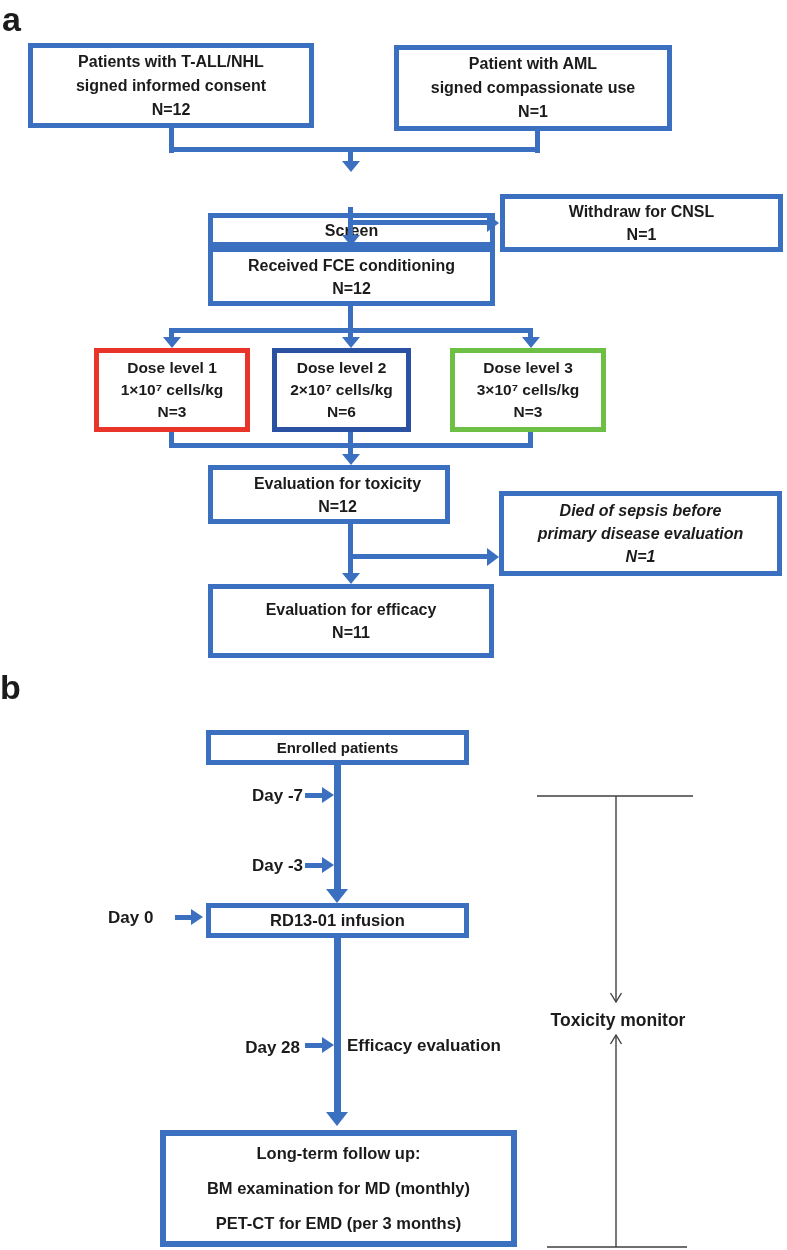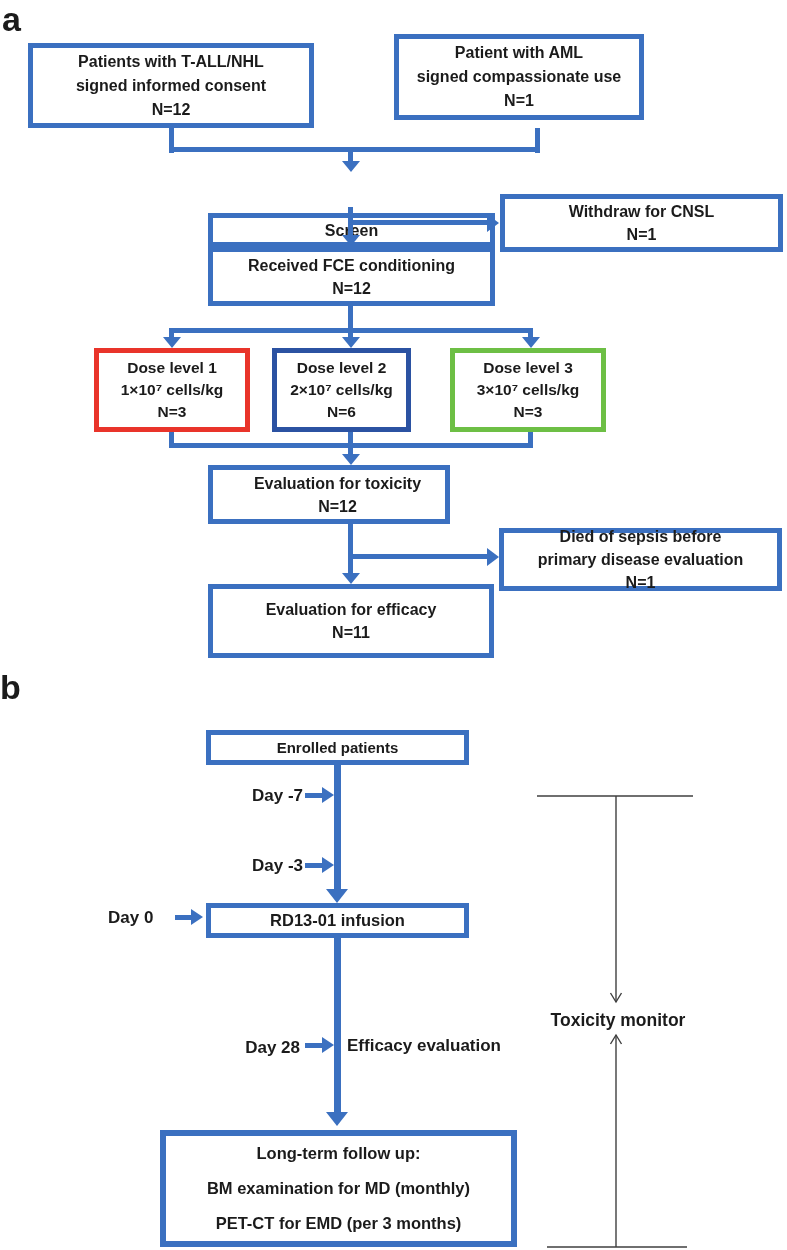--- a/index.html
+++ b/index.html
@@ -49,21 +49,21 @@
 <div class="canvas">
 
   <div class="abs panel-label" style="left:2px;top:2px;">a</div>
   <div class="abs panel-label" style="left:0px;top:670px;">b</div>
 
   <div class="box" style="left:28px;top:43px;width:286px;height:85px;">
     <div class="box-text lh24">Patients with T-ALL/NHL
 signed informed consent
 N=12</div>
   </div>
-  <div class="box" style="left:394px;top:34px;width:250px;height:86px;">
+  <div class="box" style="left:394px;top:45px;width:278px;height:86px;">
     <div class="box-text lh24">Patient with AML
 signed compassionate use
 N=1</div>
   </div>
   <div class="box" style="left:208px;top:173px;width:287px;height:34px;margin-top:40px;">
     <div class="box-text">Screen</div>
   </div>
   <div class="box" style="left:500px;top:194px;width:283px;height:58px;">
     <div class="box-text">Withdraw for CNSL
 N=1</div>
@@ -86,21 +86,21 @@
   <div class="box" style="left: 450px; top: 348px; width: 156px; height: 84px; border-color: rgb(109, 191, 69);">
     <div class="box-text lh22">Dose level 3
 3×10⁷ cells/kg
 N=3</div>
   </div>
 
   <div class="box" style="left:208px;top:465px;width:242px;height:59px;padding-left:17px;">
     <div class="box-text">Evaluation for toxicity
 N=12</div>
   </div>
-  <div class="box" style="left:499px;top:528px;width:283px;height:63px;">
+  <div class="box" style="left:499px;top:491px;width:283px;height:85px;font-style:italic;">
     <div class="box-text">Died of sepsis before
 primary disease evaluation
 N=1</div>
   </div>
   <div class="box" style="left:208px;top:584px;width:286px;height:74px;">
     <div class="box-text">Evaluation for efficacy
 N=11</div>
   </div>
 
   <div class="vline" style="left:169px;top:127px;height:26px;"></div>

